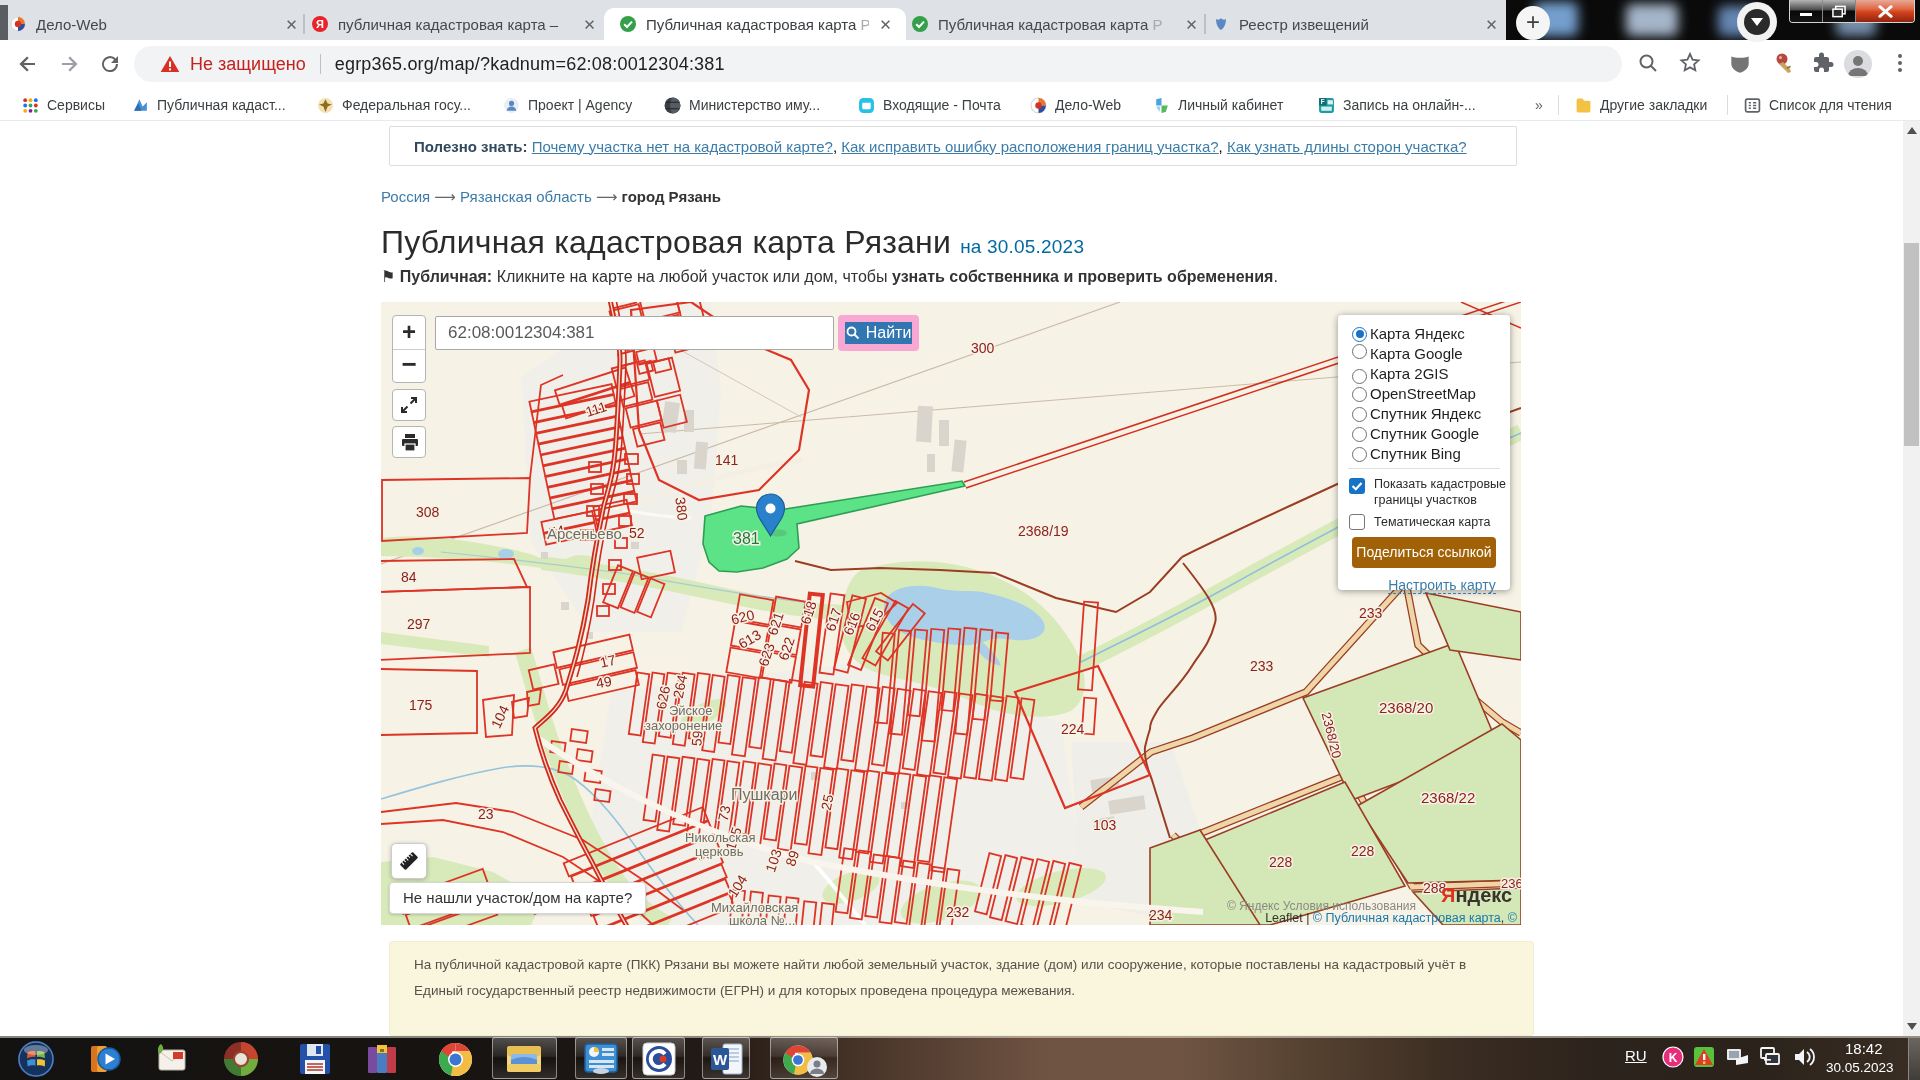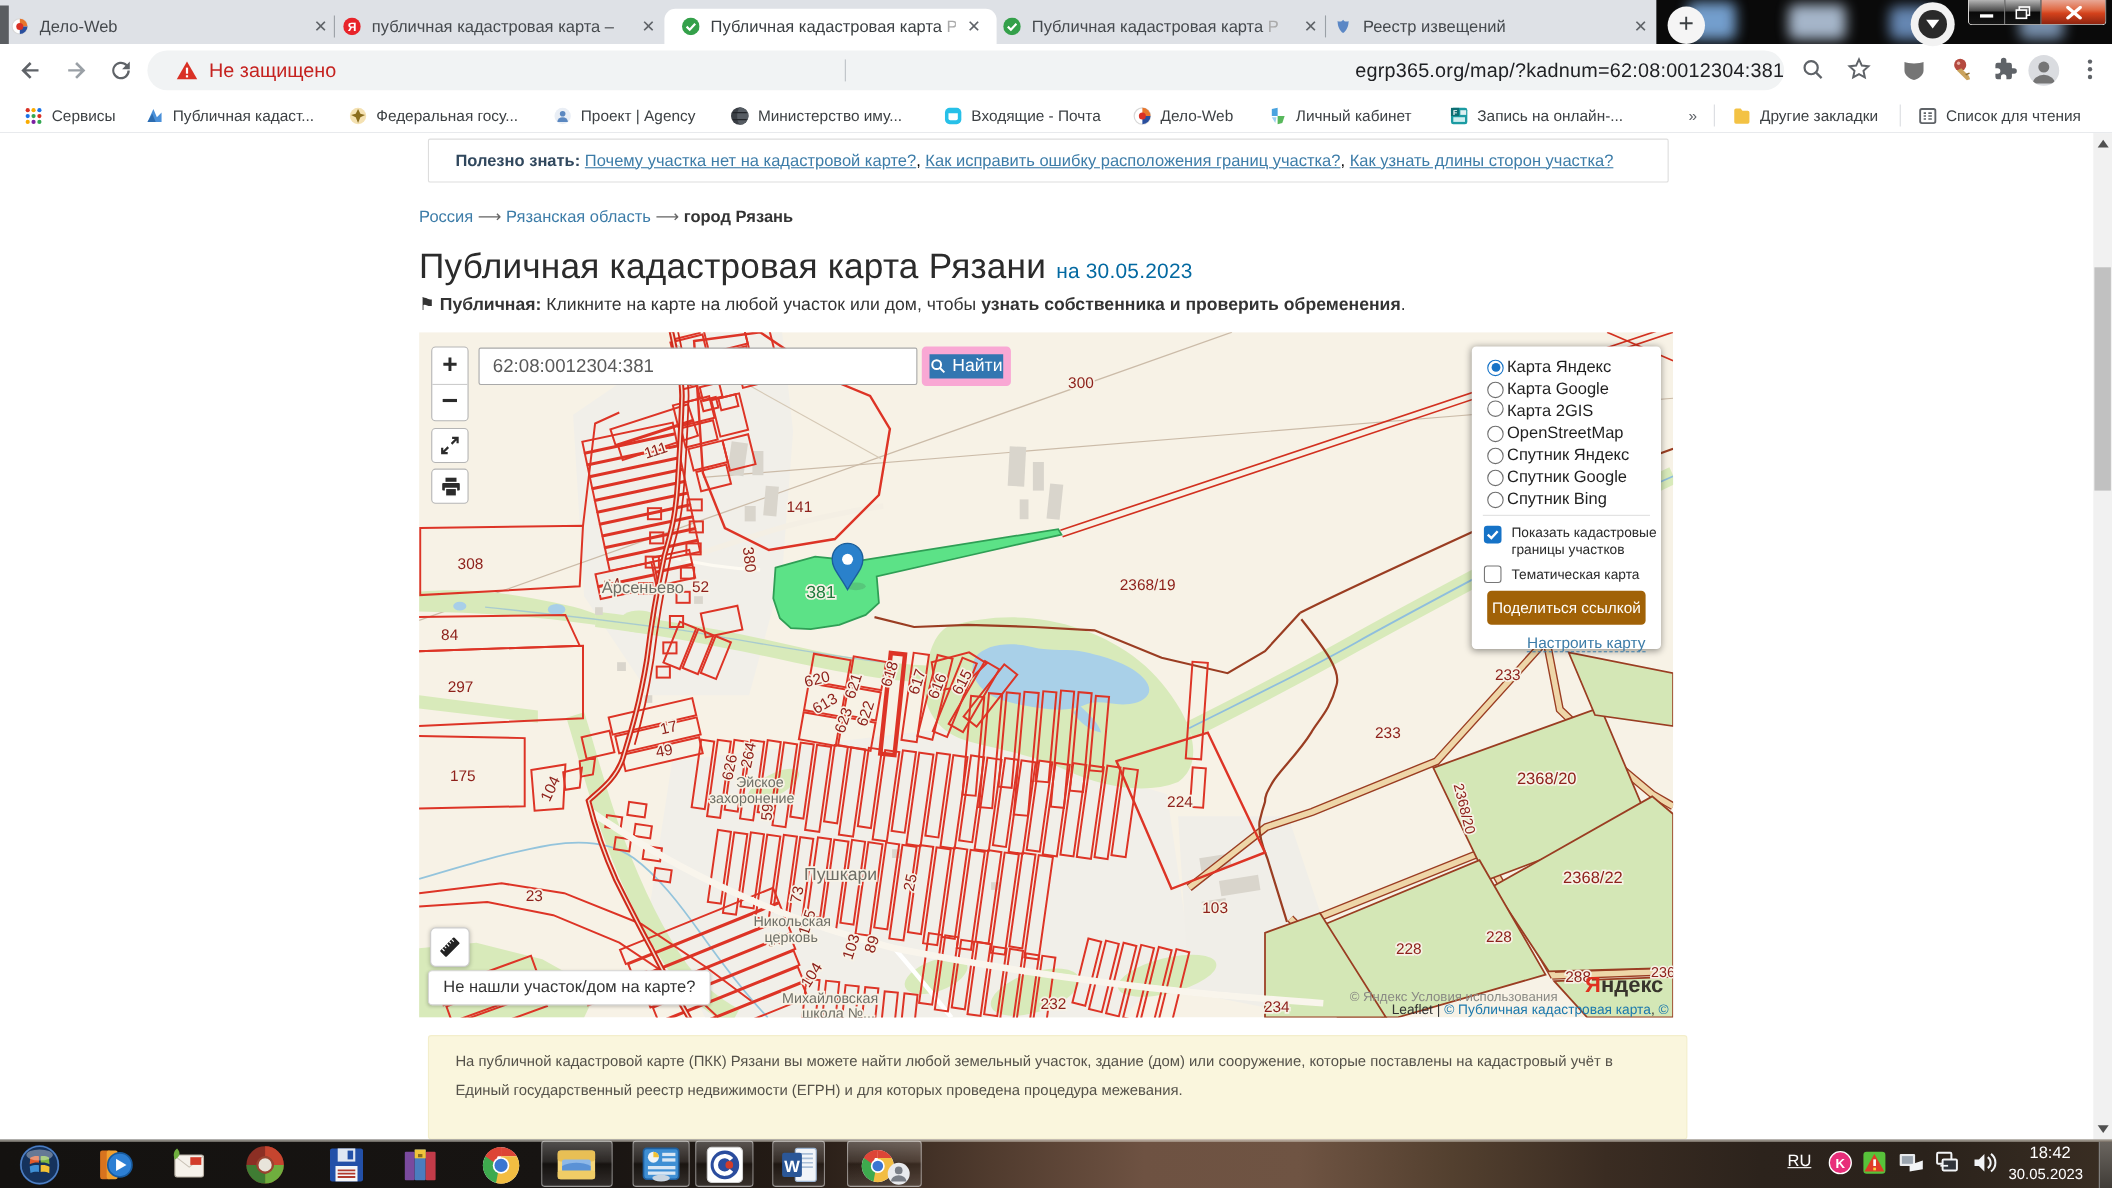--- a/index.html
+++ b/index.html
@@ -22,21 +22,21 @@
 #winctl .b1 { width:33px; background:linear-gradient(#b5b5b5,#4a4a4a 45%,#090909 50%,#141414); border-right:1px solid #888;}
 #winctl .b2 { width:33px; background:linear-gradient(#b5b5b5,#4a4a4a 45%,#090909 50%,#141414); border-right:1px solid #888;}
 #winctl .b3 { width:58px; background:linear-gradient(#e8a896,#e06a45 40%,#d4421c 55%,#8e2410); }
 #medcirc { position:absolute; left:1737px; top:2px; width:40px; height:40px; border-radius:50%; background:#f2f2f2; z-index:30; }
 #medcirc:after { content:""; position:absolute; left:7px; top:7px; width:26px; height:26px; border-radius:50%; background:#2a2a2a; }
 #medcirc .ch { position:absolute; left:14px; top:16px; z-index:2; width:0; height:0; border-left:6px solid transparent; border-right:6px solid transparent; border-top:8px solid #fff; }
 
 
 #toolbar { left:0; top:40px; width:1920px; height:48px; background:#fff; }
 .navic { position:absolute; top:12px; width:24px; height:24px; color:#5f6368; }
-#omni { position:absolute; left:134px; top:6px; width:1488px; height:36px; background:#f1f3f4; border-radius:18px; display:flex; align-items:center; font-size:18px;justify-content:space-between; }
+#omni { position:absolute; left:134px; top:6px; width:1488px; height:36px; background:#f1f3f4; border-radius:18px; display:flex; align-items:center; font-size:18px; }
 #omni .warn { color:#c5221f; display:flex; align-items:center; margin-left:26px; }
 #omni .sep { width:1px; height:20px; background:#bdc1c6; margin:0 14px; }
 #omni .url { color:#202124; letter-spacing:0.2px; }
 .tbicon { position:absolute; top:11px; color:#5f6368; }
 
 
 #bookbar { left:0; top:88px; width:1920px; height:33px; background:#fff; border-bottom:1px solid #e8eaed;}
 .bm { position:absolute; top:95px; height:20px; display:flex; align-items:center; font-size:14px; color:#3c4043; white-space:nowrap; }
 .bm .ic { width:17px; height:17px; margin-right:8px; flex:none; }
 
@@ -741,22 +741,22 @@
               <circle cx="5.5" cy="5.5" r="4" fill="none" stroke="#fff" stroke-width="1.8"></circle>
               <line x1="8.5" y1="8.5" x2="12.5" y2="12.5" stroke="#fff" stroke-width="1.8"></line>
             </svg>
         Найти</div>
 
       <div style="position:absolute;left:957px;top:13px;width:172px;height:275px;background:#fff;border-radius:4px;box-shadow:0 1px 7px rgba(0,0,0,0.4);font-size:15px;color:#1f1f1f;">
         <div style="position:absolute;left:14px;top:9px;line-height:20px;">
           <div style="display:flex;align-items:center;height:20px;"><span style="width:15px;height:15px;border-radius:50%;border:1.5px solid #1673c7;margin-right:3px;position:relative;flex:none;">
                   <span style="position:absolute;left:2.5px;top:2.5px;width:8px;height:8px;border-radius:50%;background:#1673c7;"></span>
                 </span>Карта Яндекс</div>
-          <div style="display:flex;align-items:center;height:20px;"><span style="width:15px;height:15px;border-radius:50%;border:1.5px solid #6f6f6f;margin-right:3px;flex:none;"></span>Карта Google</div>
-          <div style="display:flex;align-items:flex-start;height:20px;"><span style="width:15px;height:15px;border-radius:50%;border:1.5px solid #6f6f6f;margin-right:3px;flex:none;"></span>Карта 2GIS</div>
+          <div style="display:flex;height:20px;"><span style="width:15px;height:15px;border-radius:50%;border:1.5px solid #6f6f6f;margin-right:3px;flex:none;"></span>Карта Google</div>
+          <div style="display:flex;align-items:flex-end;height:20px;"><span style="width:15px;height:15px;border-radius:50%;border:1.5px solid #6f6f6f;margin-right:3px;flex:none;"></span>Карта 2GIS</div>
           <div style="display:flex;align-items:center;height:20px;"><span style="width:15px;height:15px;border-radius:50%;border:1.5px solid #6f6f6f;margin-right:3px;flex:none;"></span>OpenStreetMap</div>
           <div style="display:flex;align-items:center;height:20px;"><span style="width:15px;height:15px;border-radius:50%;border:1.5px solid #6f6f6f;margin-right:3px;flex:none;"></span>Спутник Яндекс</div>
           <div style="display:flex;align-items:center;height:20px;"><span style="width:15px;height:15px;border-radius:50%;border:1.5px solid #6f6f6f;margin-right:3px;flex:none;"></span>Спутник Google</div>
           <div style="display:flex;align-items:center;height:20px;"><span style="width:15px;height:15px;border-radius:50%;border:1.5px solid #6f6f6f;margin-right:3px;flex:none;"></span>Спутник Bing</div>
         </div>
         <div style="position:absolute;left:10px;top:153px;width:152px;height:1px;background:#e0e0e0;"></div>
         <div style="position:absolute;left:11px;top:161px;width:158px;display:flex;">
           <span style="width:16px;height:16px;background:#1673c7;border-radius:3px;margin:2px 9px 0 0;flex:none;position:relative;">
                 <svg width="16" height="16" viewBox="0 0 16 16" style="position:absolute;left:0;top:0">
                   <path d="M3.5 8 L6.8 11.2 L12.5 5" stroke="#fff" stroke-width="2.2" fill="none"></path>

